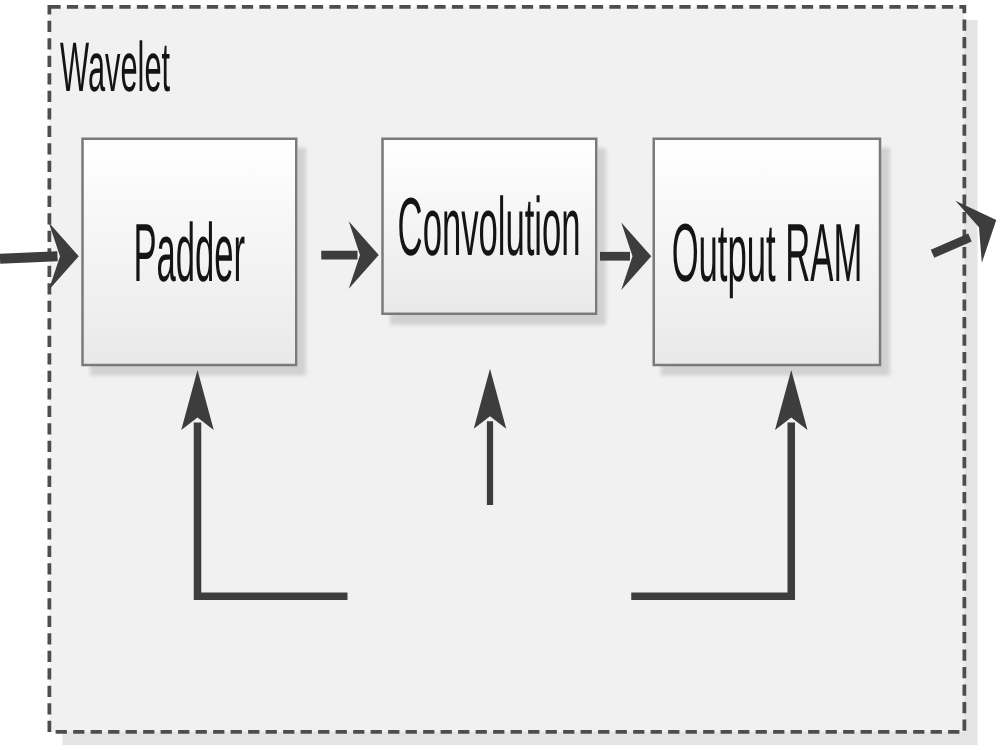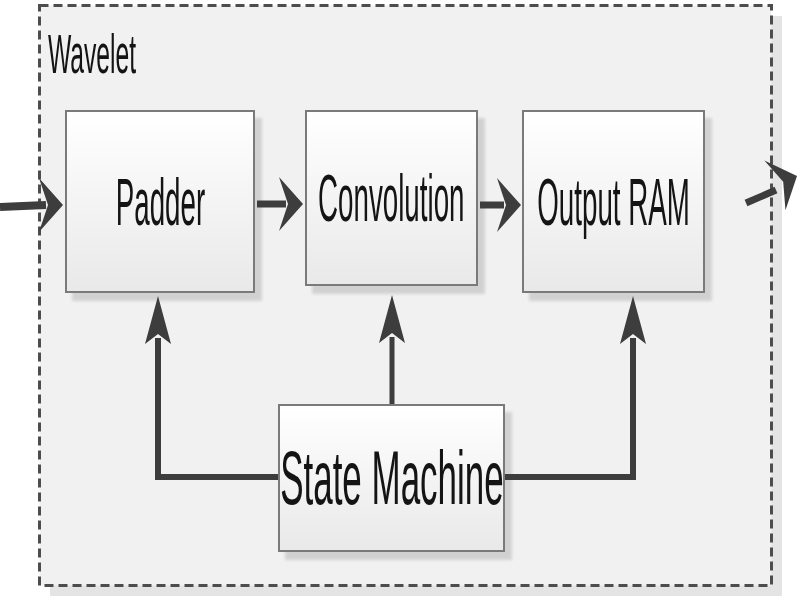--- a/index.html
+++ b/index.html
@@ -31,22 +31,22 @@
     background:linear-gradient(to bottom,var(--box-top) 0%,var(--box-bottom) 100%);
     border:2px solid var(--box-border);
     box-shadow:7px 8px 3px rgba(0,0,0,0.13);
     display:flex;align-items:center;justify-content:center;
     box-sizing:border-box;
   }
   .block-label{
     color:var(--text);white-space:nowrap;display:inline-block;
     transform:scaleX(0.42);line-height:1;
   }
-  #b-padder{left:65px;top:110px;width:190px;height:183px;}
-  #b-convolution{left:305px;top:110px;width:173px;height:176px;}
+  #b-padder{left:65px;top:110px;width:173px;height:183px;}
+  #b-convolution{left:305px;top:110px;width:173px;height:142px;}
   #b-outputram{left:522px;top:110px;width:183px;height:183px;}
   #b-statemachine{left:278px;top:404px;width:227px;height:148px;}
   #b-padder .block-label,
   #b-convolution .block-label,
   #b-outputram .block-label{font-size:66px;}
   #b-statemachine .block-label{font-size:76px;transform:scaleX(0.46);}
 
   .container-label{
     position:absolute;left:48px;top:26px;z-index:2;
     font-size:56px;line-height:1;color:var(--text);white-space:nowrap;
@@ -70,23 +70,20 @@
   </div>
 
   <div class="block" id="b-convolution">
     <span class="block-label">Convolution</span>
   </div>
 
   <div class="block" id="b-outputram">
     <span class="block-label">Output RAM</span>
   </div>
 
-  <div class="block" id="b-statemachine">
-    <span class="block-label">State Machine</span>
-  </div>
 
   <svg class="layer arrows" width="800" height="600" viewBox="0 0 800 600">
 
     <g>
       <path class="arrow-line" stroke-width="8" d="M0,207 L46,205"></path>
       <polygon class="arrow-head" points="63,205 39,178 48,205 39,232"></polygon>
     </g>
 
     <g>
       <path class="arrow-line" stroke-width="7" d="M257,204 L286,204"></path>

